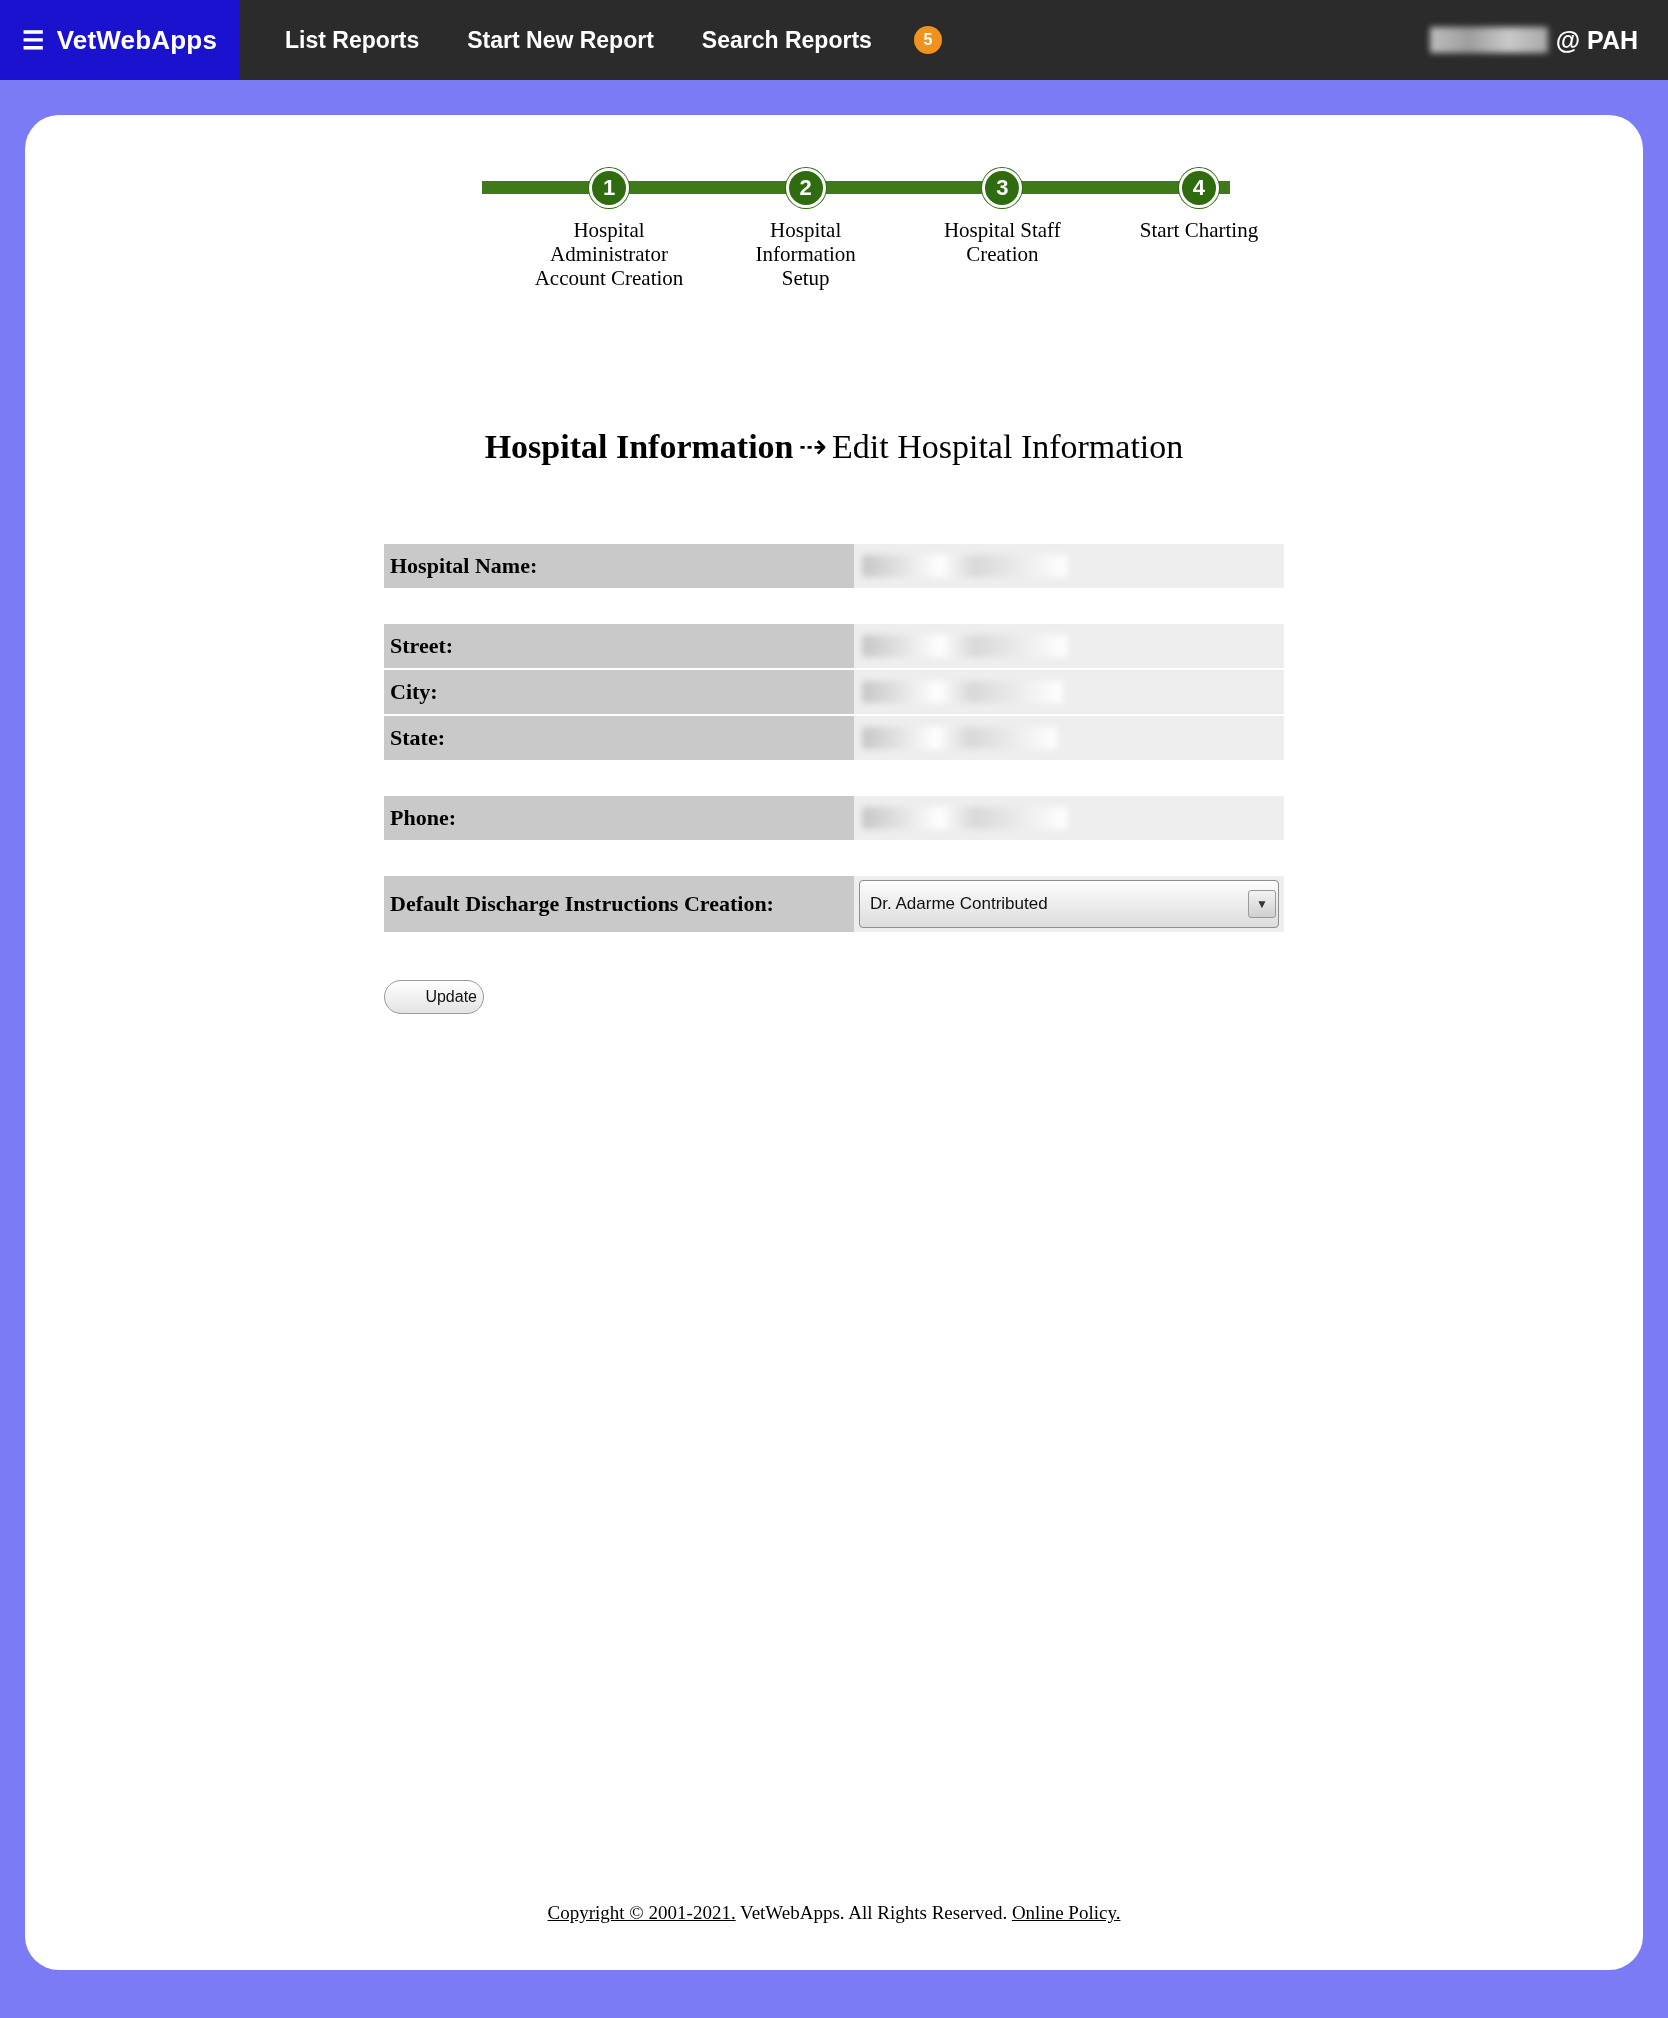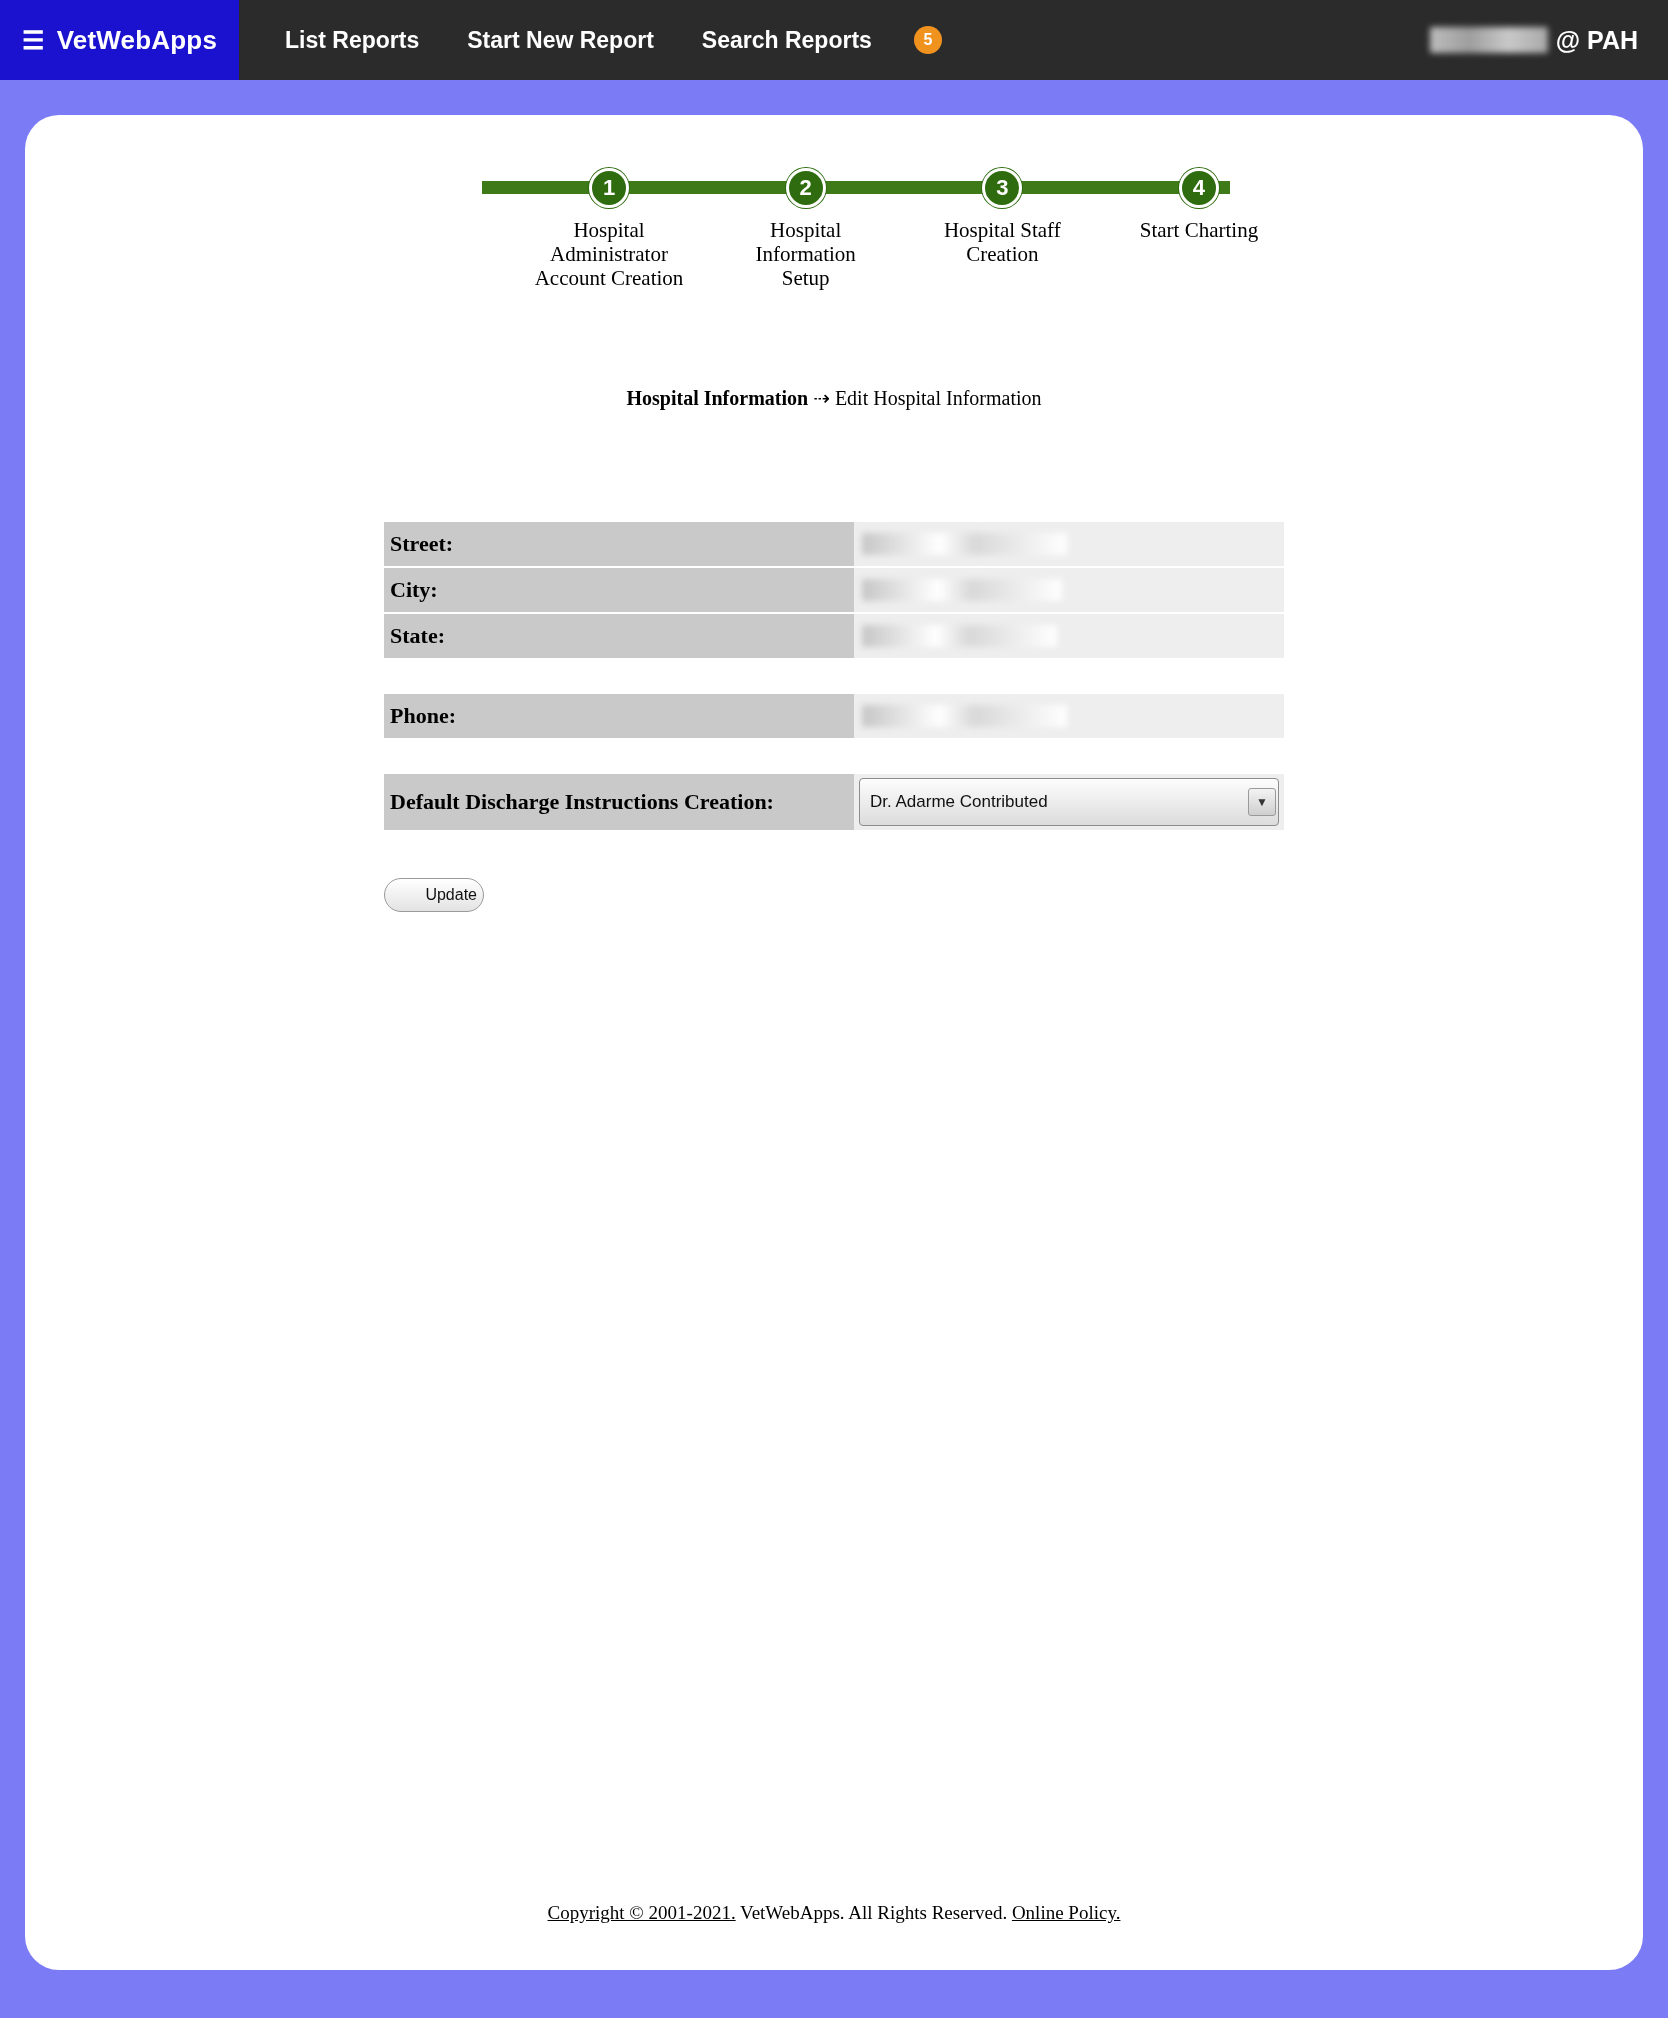--- a/index.html
+++ b/index.html
@@ -144,22 +144,22 @@
     margin-top: 10px;
     text-align: center;
     font-size: 21px;
     line-height: 1.15;
     color: #000000;
   }
 
   
   .section-heading {
     text-align: center;
-    margin-top: 38px;
-    font-size: 20px;
+    margin-top: 78px;
+    font-size: 34px;
     color: #000000;
   }
   .section-heading .strong { font-weight: bold; }
   .section-heading .arrow { padding: 0 5px; }
 
   
   .form-area {
     width: 900px;
     margin: 78px auto 0 auto;
   }
@@ -311,20 +311,26 @@
       </div>
     </div>
   </div>
 
   <div class="section-heading">
     <span class="strong">Hospital Information</span><span class="arrow">⇢</span><span>Edit Hospital Information</span>
   </div>
 
   <div class="form-area">
 
+    <div class="form-row">
+      <div class="field-label">Hospital Name:</div>
+      <div class="field-value">
+        <span class="blur-value w-hospital"></span>
+      </div>
+    </div>
 
     <div class="row-gap"></div>
 
     <div class="form-row">
       <div class="field-label">Street:</div>
       <div class="field-value">
         <span class="blur-value w-street"></span>
       </div>
     </div>
 

